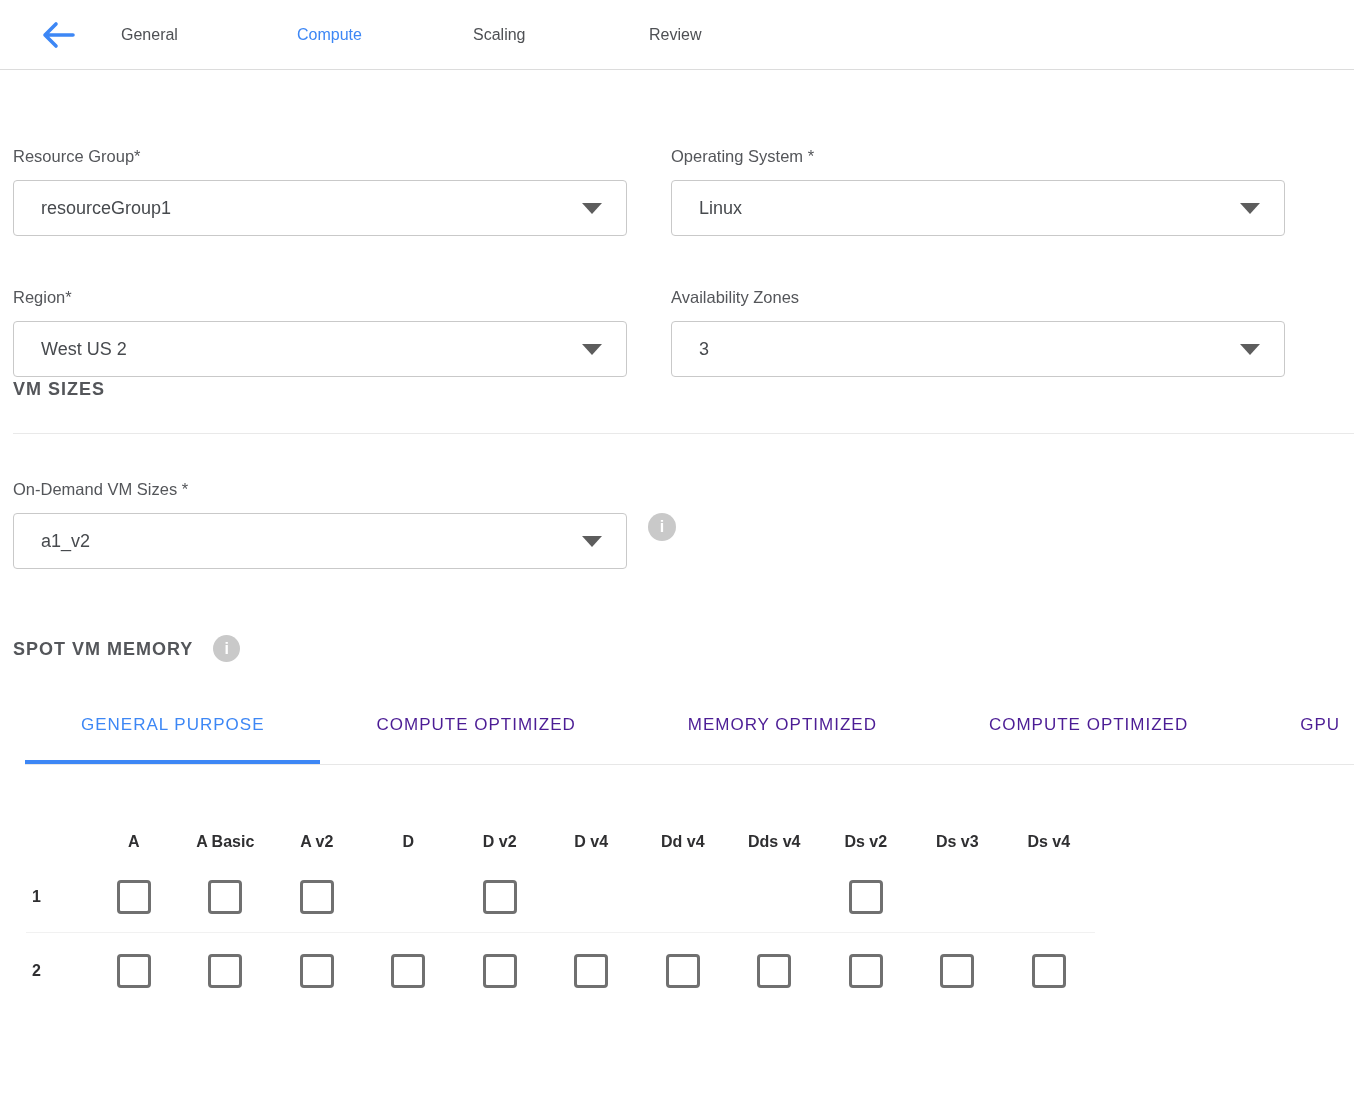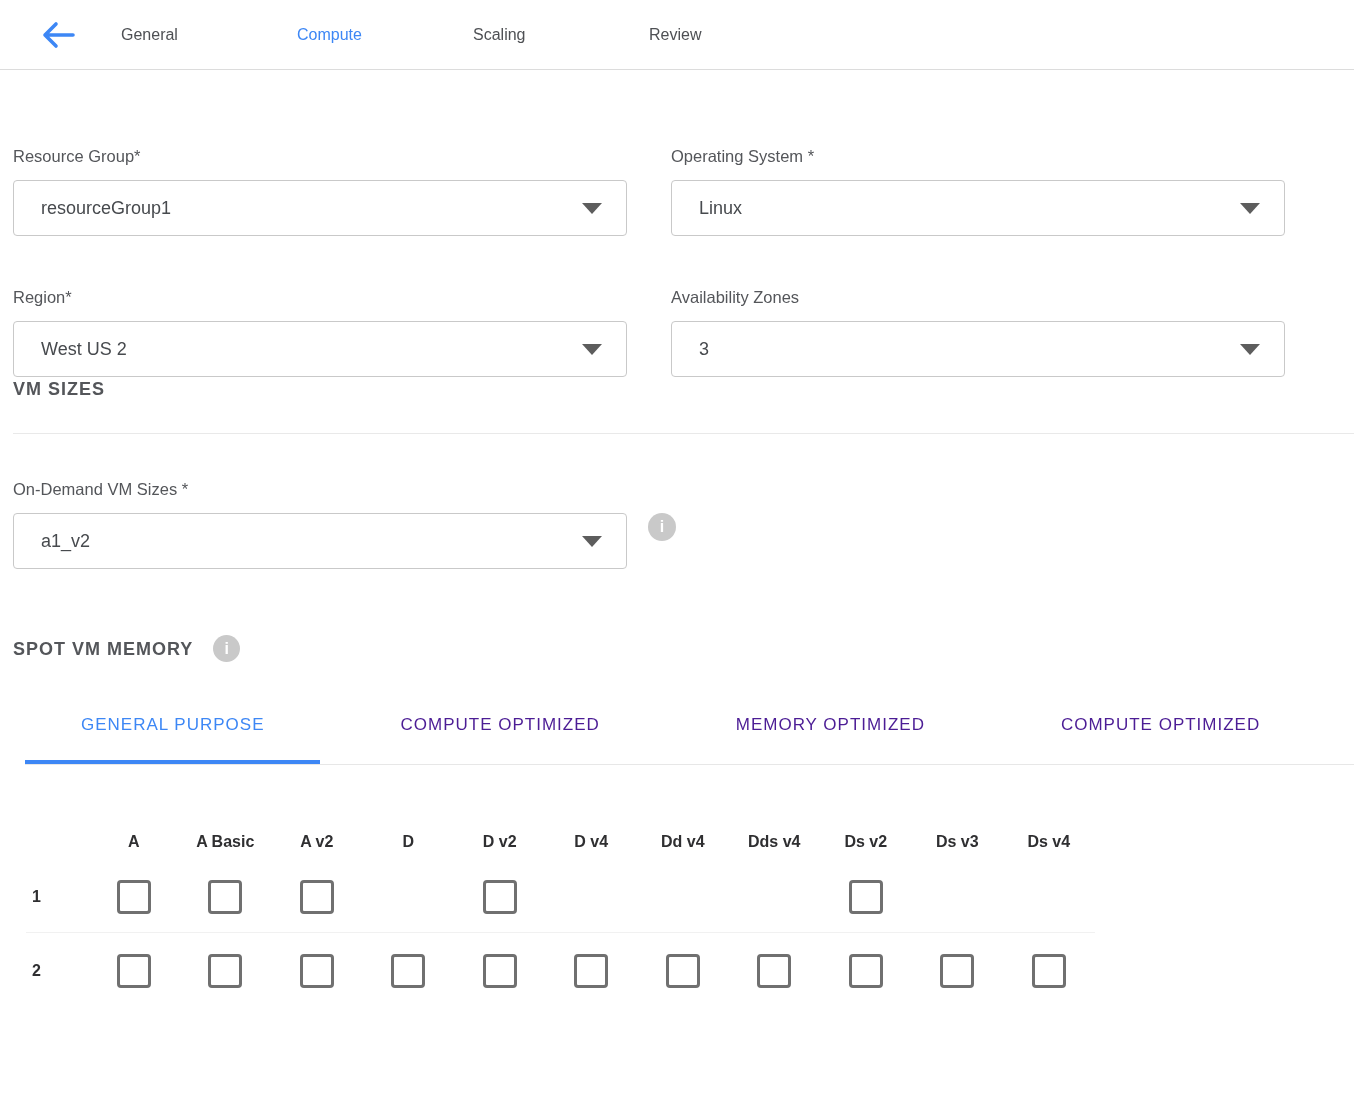--- a/index.html
+++ b/index.html
@@ -68,21 +68,20 @@
   }
   .ondemand-row .info-icon { margin-left: 21px; }
 
   .spot-title-row { margin-top: 66px; display: flex; align-items: center; }
   .spot-title-row .info-icon { margin-left: 20px; width: 27px; height: 27px; }
 
   
   .spot-tabs {
     display: flex; margin-top: 47px; margin-left: 12px;
     border-bottom: 1px solid #e7e7e7;
-    gap: 24px;
   }
   .spot-tab {
     padding: 6px 56px 25px; font-size: 17px; letter-spacing: 1px;
     line-height: 20px; color: #4c1d95; white-space: nowrap; cursor: pointer;
     border-bottom: 4px solid transparent;
   }
   .spot-tab.active {
     color: var(--accent-blue, #3d87f5);
     border-bottom-color: var(--accent-blue, #3d87f5);
   }

